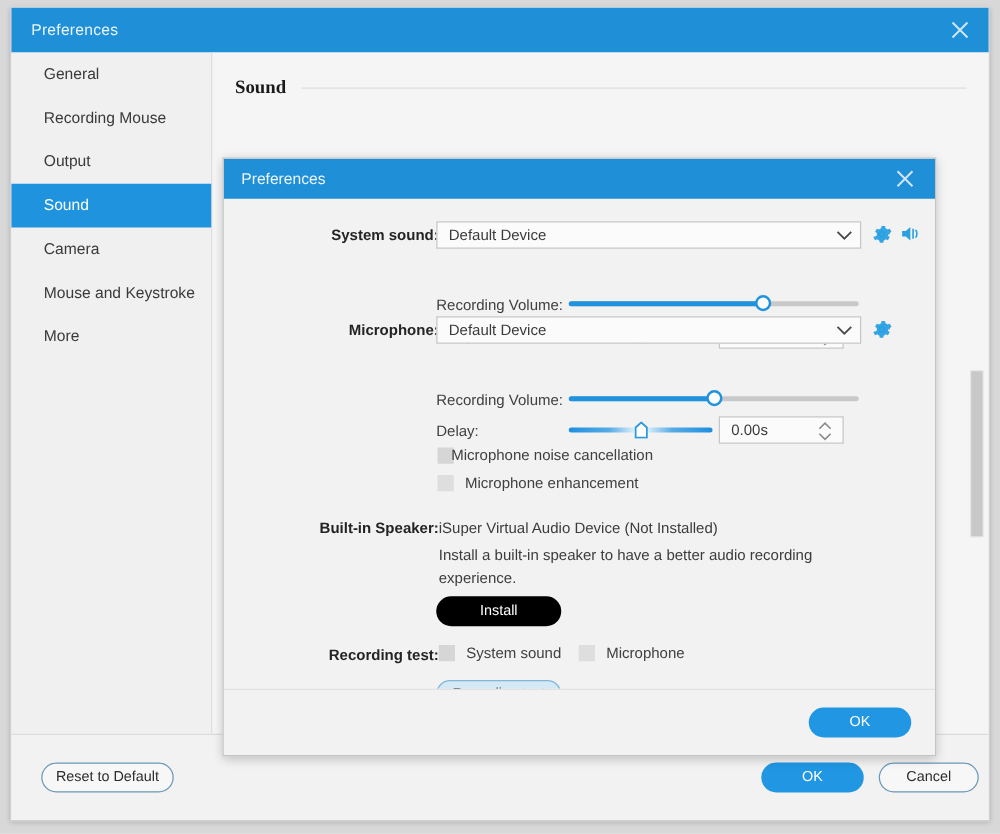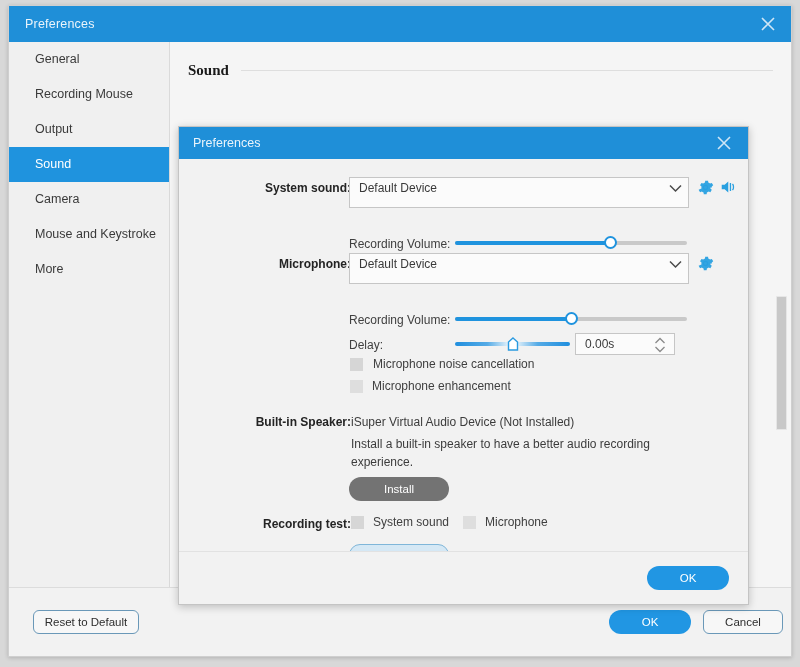--- a/index.html
+++ b/index.html
@@ -87,21 +87,21 @@
 
   
   .footer{
     position:absolute;left:0;right:0;bottom:0;height:68px;
     background:#f2f2f2;border-top:1px solid #dcdcdc;
   }
   .btn-outline{
     position:absolute;
     height:24px;line-height:22px;
     border:1px solid #6a98b8;
-    border-radius:6px;
+    border-radius:12px;
     background:#f7f7f7;
     color:#2d2d2d;font-size:11.5px;text-align:center;
     cursor:default;box-sizing:border-box;
   }
   .btn-solid{
     position:absolute;
     height:24px;line-height:24px;
     border-radius:12px;
     background:#2196e3;
     color:#ffffff;font-size:11.5px;text-align:center;
@@ -137,21 +137,21 @@
   
   .lbl-r{
     position:absolute;text-align:right;
     font-size:12px;font-weight:bold;color:#242424;
     white-space:nowrap;
   }
   .lbl-m{
     position:absolute;font-size:12px;color:#404040;white-space:nowrap;
   }
   .select{
-    position:absolute;height:31px;
+    position:absolute;height:22px;
     background:#fbfbfb;border:1px solid #c6c6c6;
     box-sizing:border-box;cursor:default;
   }
   .select .v{
     position:absolute;left:9px;top:3px;font-size:12px;color:#3a3a3a;
   }
   .select .arrow{
     position:absolute;right:0;top:0;width:26px;height:20px;
     display:flex;align-items:center;justify-content:center;
   }
@@ -186,21 +186,21 @@
   .cbox{
     position:absolute;width:13px;height:13px;background:#d6d6d6;cursor:default;
   }
   .cbox.lite{background:#dedede;}
 
   
   .icn{position:absolute;cursor:default;}
 
   .install-btn{
     position:absolute;height:24px;line-height:24px;width:100px;
-    border-radius:12px;background:#737373;color:#fff;font-size:11.5px;
+    border-radius:12px;background:#000000;color:#fff;font-size:11.5px;
     text-align:center;cursor:default;
   }
   .body-txt{position:absolute;font-size:12px;color:#3c3c3c;}
 </style>
 </head>
 <body>
 
 <div class="window">
 
   <div class="titlebar">
@@ -341,21 +341,21 @@
       <span class="v">0.00s</span>
       <span class="ar">
         <svg width="12" height="18" viewBox="0 0 12 18">
             <path d="M1.5 7 L6 2.5 L10.5 7" stroke="#8a8a8a" stroke-width="1.3" fill="none"></path>
             <path d="M1.5 11 L6 15.5 L10.5 11" stroke="#8a8a8a" stroke-width="1.3" fill="none"></path>
           </svg>
       </span>
     </div>
 
     <div class="cbox" style="left:171px;top:199px;"></div>
-    <div class="lbl-m" style="left:194px;top:198px;">Microphone noise cancellation</div>
+    <div class="lbl-m" style="left:182px;top:198px;">Microphone noise cancellation</div>
 
     <div class="cbox lite" style="left:171px;top:221px;"></div>
     <div class="lbl-m" style="left:193px;top:220px;">Microphone enhancement</div>
 
     <div class="lbl-r" style="left:42px;top:256px;width:130px;">Built-in Speaker:</div>
     <div class="body-txt" style="left:172px;top:256px;">iSuper Virtual Audio Device (Not Installed)</div>
     <div class="body-txt" style="left:172px;top:278px;">Install a built-in speaker to have a better audio recording</div>
     <div class="body-txt" style="left:172px;top:296px;">experience.</div>
     <div class="install-btn" style="left:170px;top:318px;">Install</div>
 

